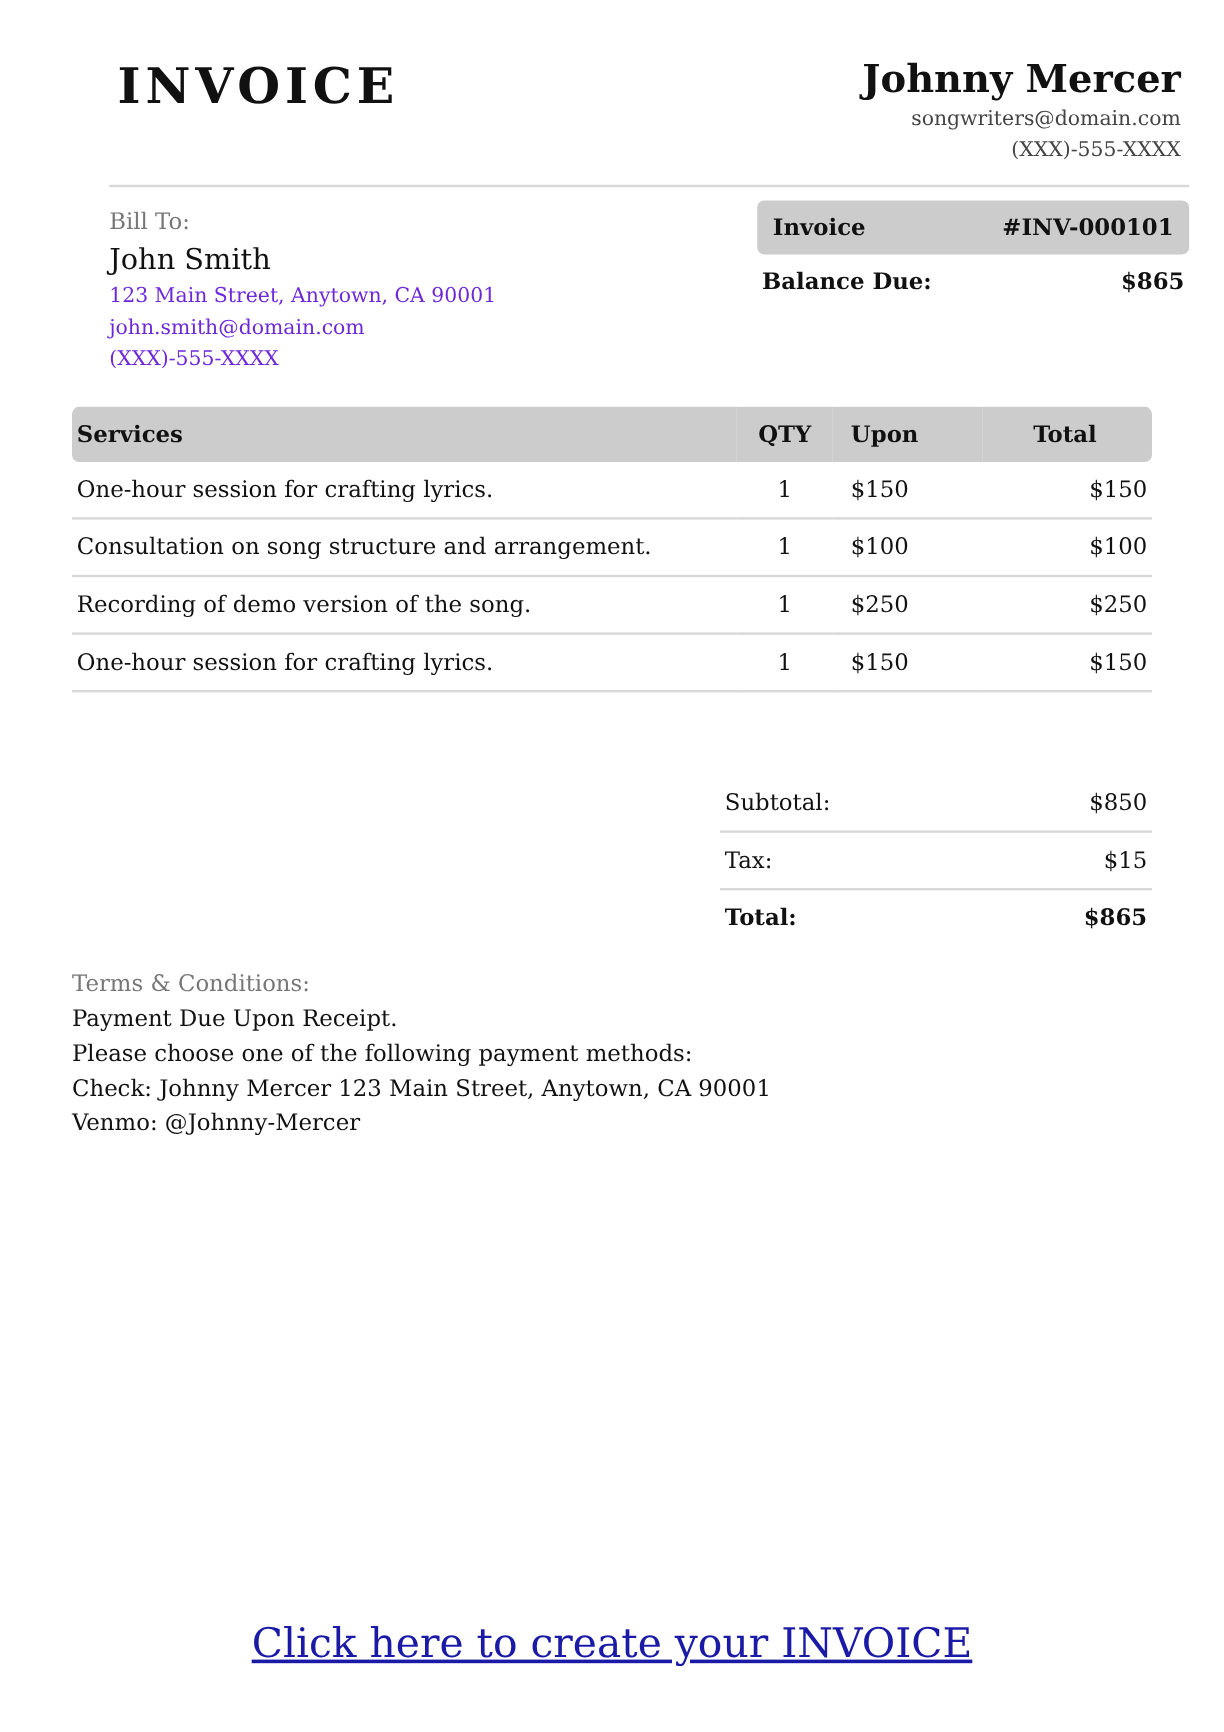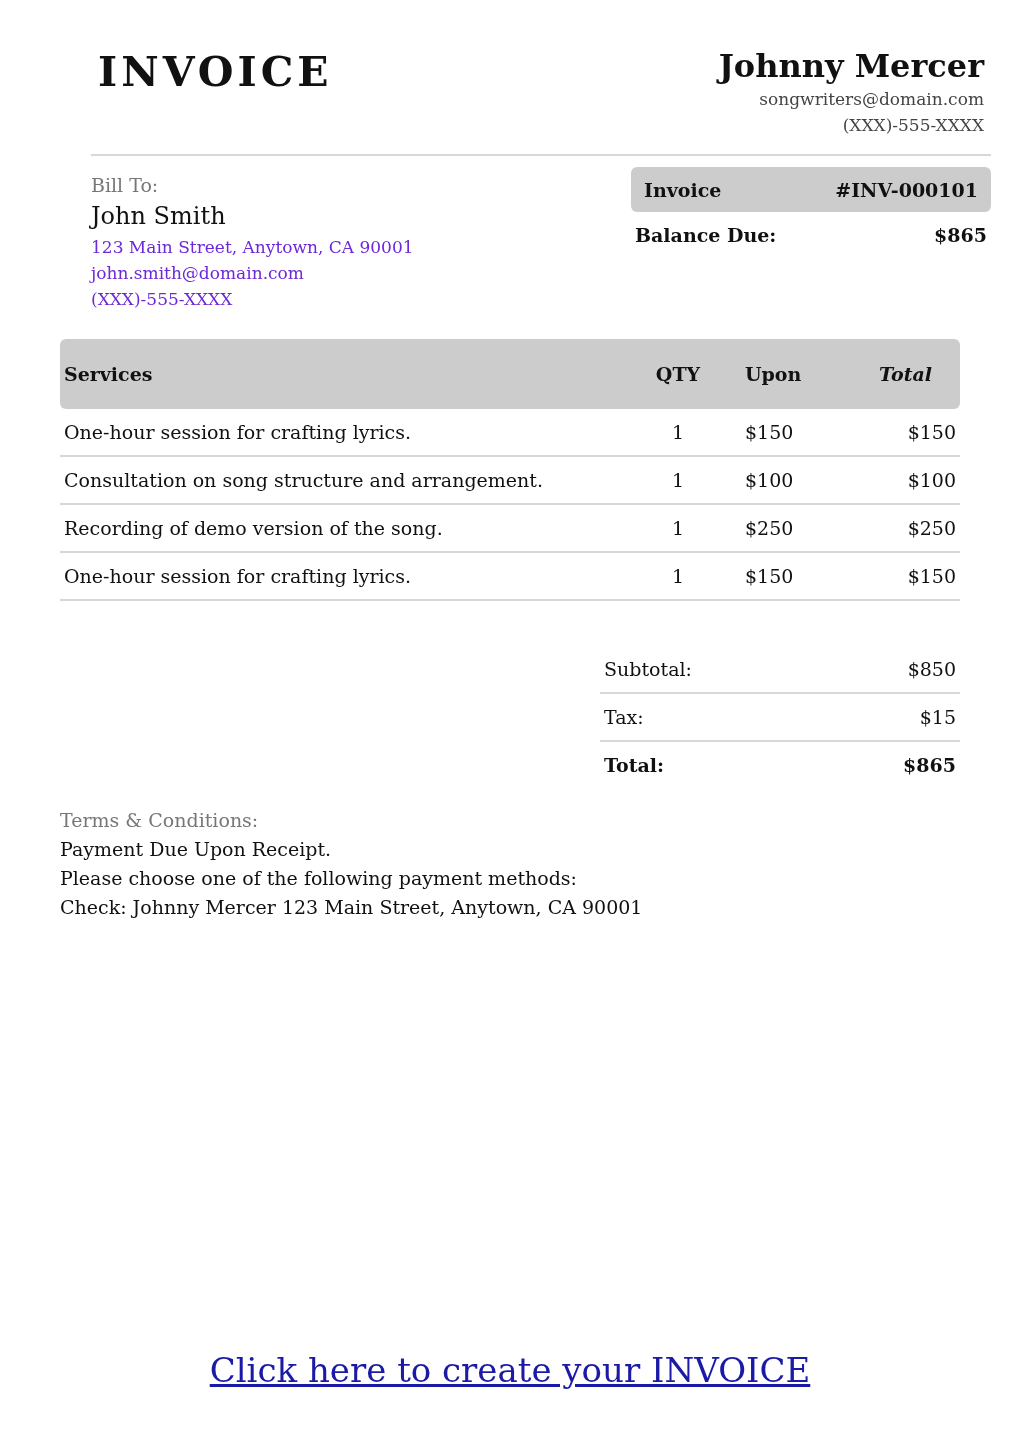--- a/index.html
+++ b/index.html
@@ -14,23 +14,23 @@
   .bill { position: absolute; left: 0; top: 16px; }
   .bill-label { font-size: 19px; color: #777; line-height: 26px; }
   .bill-name { font-size: 24px; font-weight: normal; line-height: 36px; }
   .bill-line { font-size: 17px; color: #6d28d9; line-height: 26px; }
   .meta { position: absolute; left: 540px; top: 11px; width: 360px; }
   .meta-head { background: #cccccc; border-radius: 6px; height: 45px; display: flex; justify-content: space-between; align-items: center; padding: 0 13px; font-size: 19px; font-weight: bold; }
   .meta-row { display: flex; justify-content: space-between; align-items: center; height: 46px; padding: 0 4px; font-size: 19px; }
   .meta-row.sep { border-bottom: 2px solid #d8d8d8; }
   .meta-row.bold { font-weight: bold; }
   table.items { position: absolute; left: 60px; top: 339px; width: 900px; border-collapse: collapse; font-size: 19px; }
-  table.items thead th { background: #cccccc; height: 46px; font-weight: bold; padding: 12px; }
+  table.items thead th { background: #cccccc; height: 46px; font-weight: bold; padding: 0; }
   table.items thead th:first-child { border-radius: 6px 0 0 6px; text-align: left; padding-left: 13px; }
-  table.items thead th:last-child { border-radius: 0 6px 6px 0; text-align: left; padding-right: 13px; font-style: italic; }
+  table.items thead th:last-child { border-radius: 0 6px 6px 0; text-align: center; padding-right: 13px; }
   table.items td { height: 46px; border-bottom: 2px solid #d8d8d8; padding: 0; }
   .c-svc { text-align: left; padding-left: 4px !important; width: 550px; }
   .c-qty { text-align: center; width: 80px; }
   .c-price { text-align: left; padding-left: 15px !important; width: 110px; }
   .c-total { text-align: right; padding-right: 4px !important; }
   table.items thead th.c-qty { text-align: center; }
   table.items thead th.c-price { text-align: left; padding-left: 15px; }
   .totals { position: absolute; left: 600px; top: 646px; width: 360px; font-size: 19px; }
   .totals .row { display: flex; justify-content: space-between; align-items: center; height: 46px; padding: 0 4px; }
   .totals .row.sep { border-bottom: 2px solid #d8d8d8; }
@@ -125,17 +125,18 @@
     <span>Total:</span>
     <span>$865</span>
   </div>
 </div>
 
 <div class="terms">
   <div class="terms-label">Terms &amp; Conditions:</div>
   <div class="terms-line">Payment Due Upon Receipt.</div>
   <div class="terms-line">Please choose one of the following payment methods:</div>
   <div class="terms-line">Check: Johnny Mercer 123 Main Street, Anytown, CA 90001</div>
+  <div class="terms-line">Venmo: @Johnny-Mercer</div>
 </div>
 
 <div class="cta">
   <a href="#">Click here to create your INVOICE</a>
 </div>
 
 </body></html>

